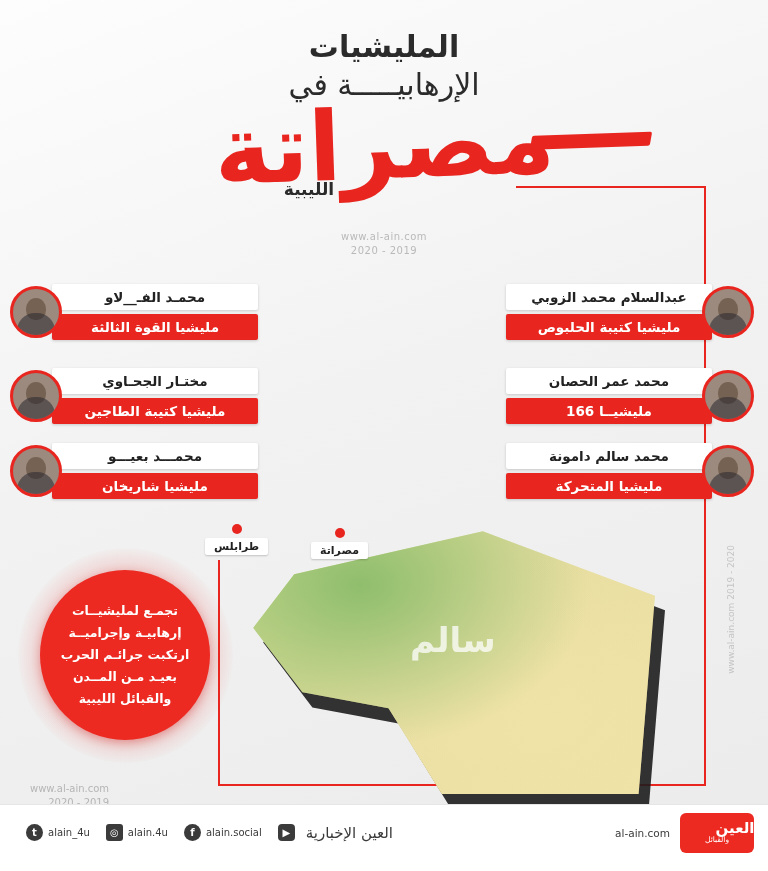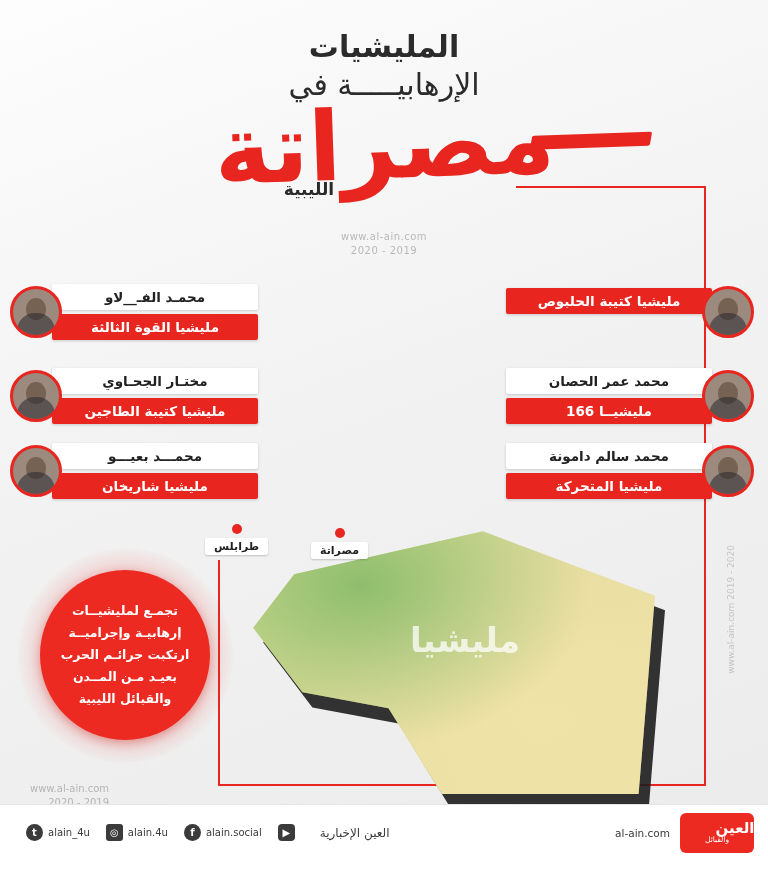--- a/index.html
+++ b/index.html
@@ -361,21 +361,21 @@
     font-size: 10px;
     line-height: 17px;
     text-align: center;
     font-weight: bold;
   }
   .social .ico.tw { background: #3b3b3b; border-radius: 50%; }
   .social .ico.ig { background: #3b3b3b; }
   .social .ico.fb { background: #3b3b3b; border-radius: 50%; }
   .social .ico.yt { background: #3b3b3b; border-radius: 4px; }
   .social .handle { font-size: 10px; color: #3a3a3a; }
-  .social .arabicname { font-size: 12px; color: #3a3a3a; direction: rtl; margin-left: 20px; }
+  .social .arabicname { font-size: 15px; color: #3a3a3a; direction: rtl; margin-left: 6px; }
   .footer-right {
     margin-left: auto;
     display: flex;
     align-items: center;
     gap: 10px;
     margin-right: 14px;
   }
   .site-url { font-size: 10.5px; color: #3a3a3a; }
   .brand-badge {
     width: 74px; height: 40px;
@@ -448,20 +448,21 @@
     <span class="rowname">محمـــد بعيـــو</span>
     <span class="rowmil">مليشيا شاريخان</span>
   </div>
 
   <div class="card right c4">
     <div class="avatar">
       <div class="a-bg"></div>
       <div class="a-head"></div>
       <div class="a-body"></div>
     </div>
+    <span class="rowname">عبدالسلام محمد الزوبي</span>
     <span class="rowmil">مليشيا كتيبة الحلبوص</span>
   </div>
 
   <div class="card right c5">
     <div class="avatar">
       <div class="a-bg"></div>
       <div class="a-head"></div>
       <div class="a-body"></div>
     </div>
     <span class="rowname">محمد عمر الحصان</span>
@@ -475,21 +476,21 @@
       <div class="a-body"></div>
     </div>
     <span class="rowname">محمد سالم دامونة</span>
     <span class="rowmil">مليشيا المتحركة</span>
   </div>
 
 
   <div class="map-wrap">
     <div class="map-shadow"></div>
     <div class="map-land"></div>
-    <div class="map-label">مليشيا</div>
+    <div class="map-label">سالم</div>
 
     <div class="city city-tripoli">
       <span class="cdot"></span>
       <span class="clabel">طرابلس</span>
     </div>
     <div class="city city-misrata">
       <span class="cdot"></span>
       <span class="clabel">مصراتة</span>
     </div>
   </div>

